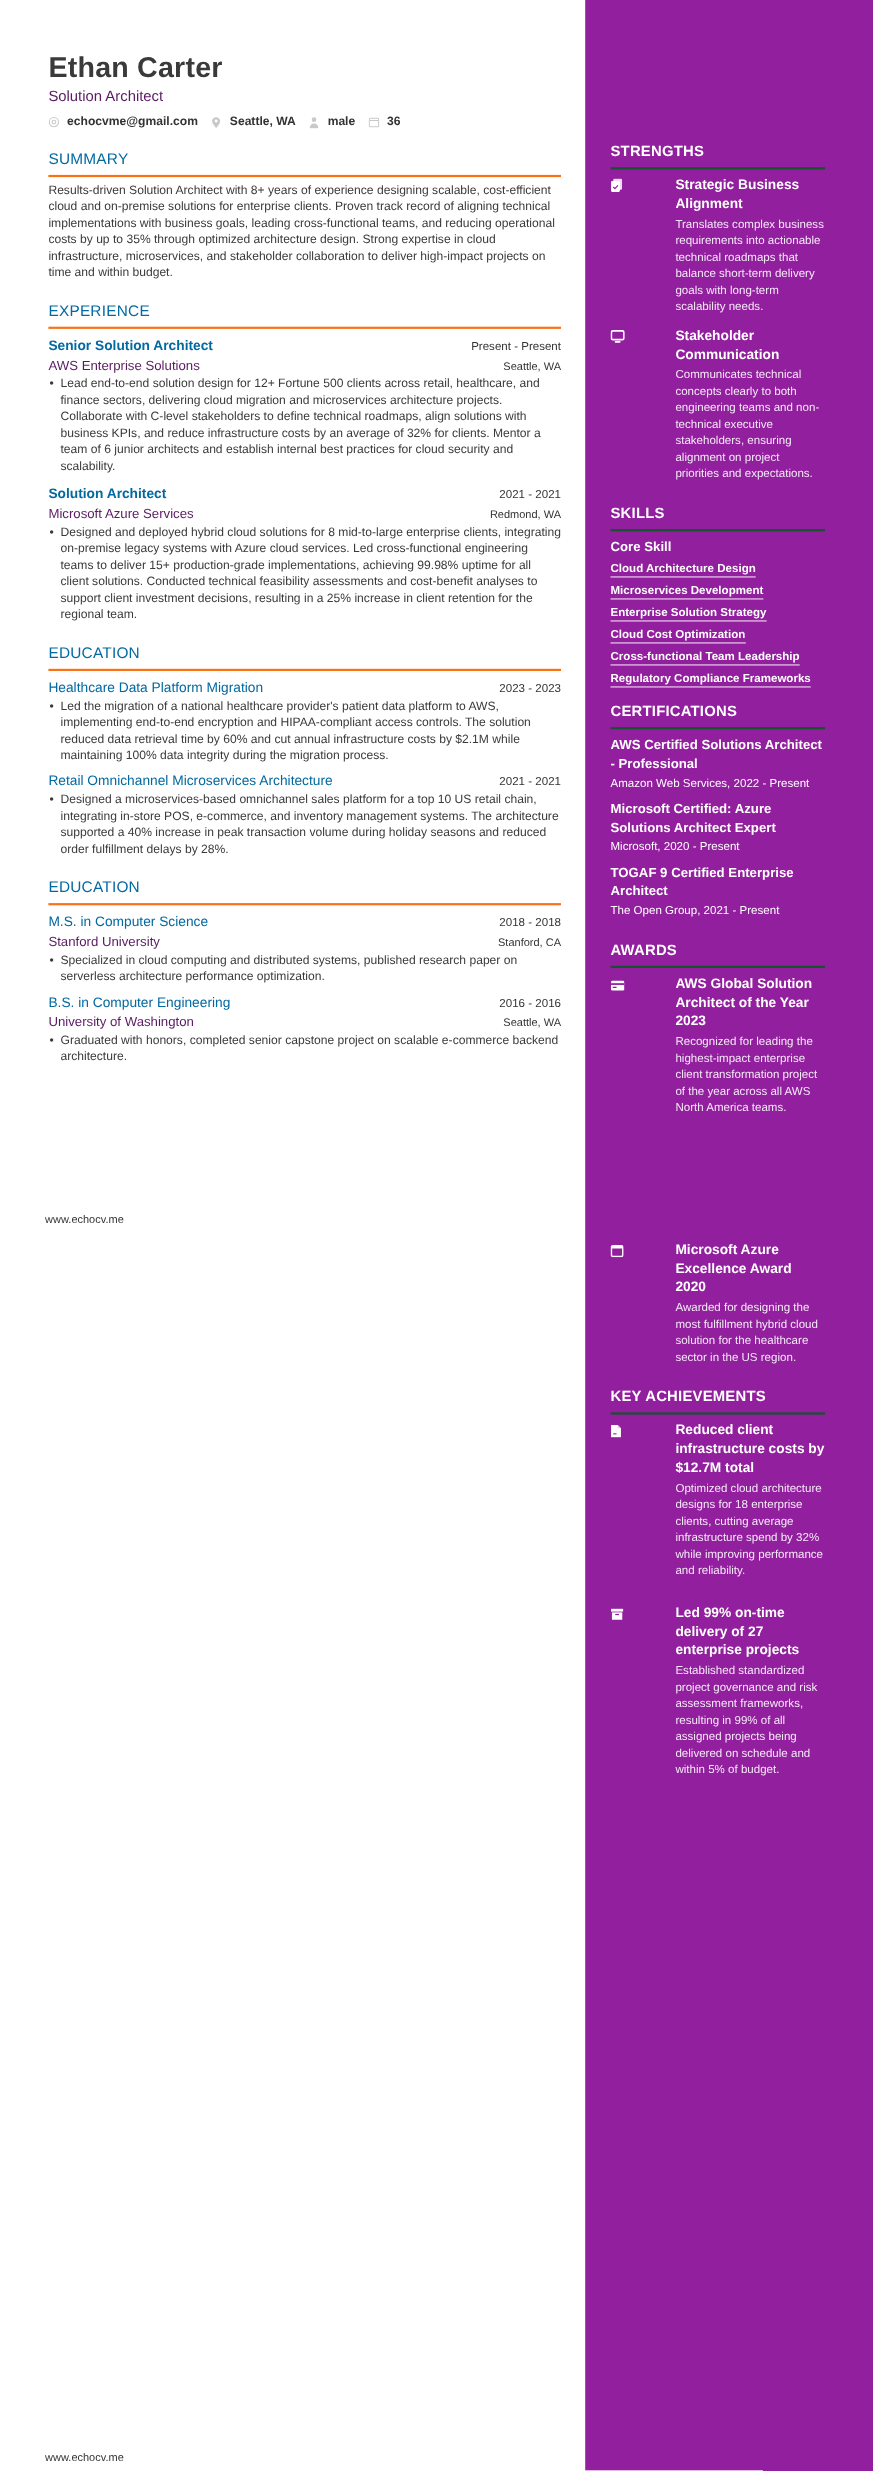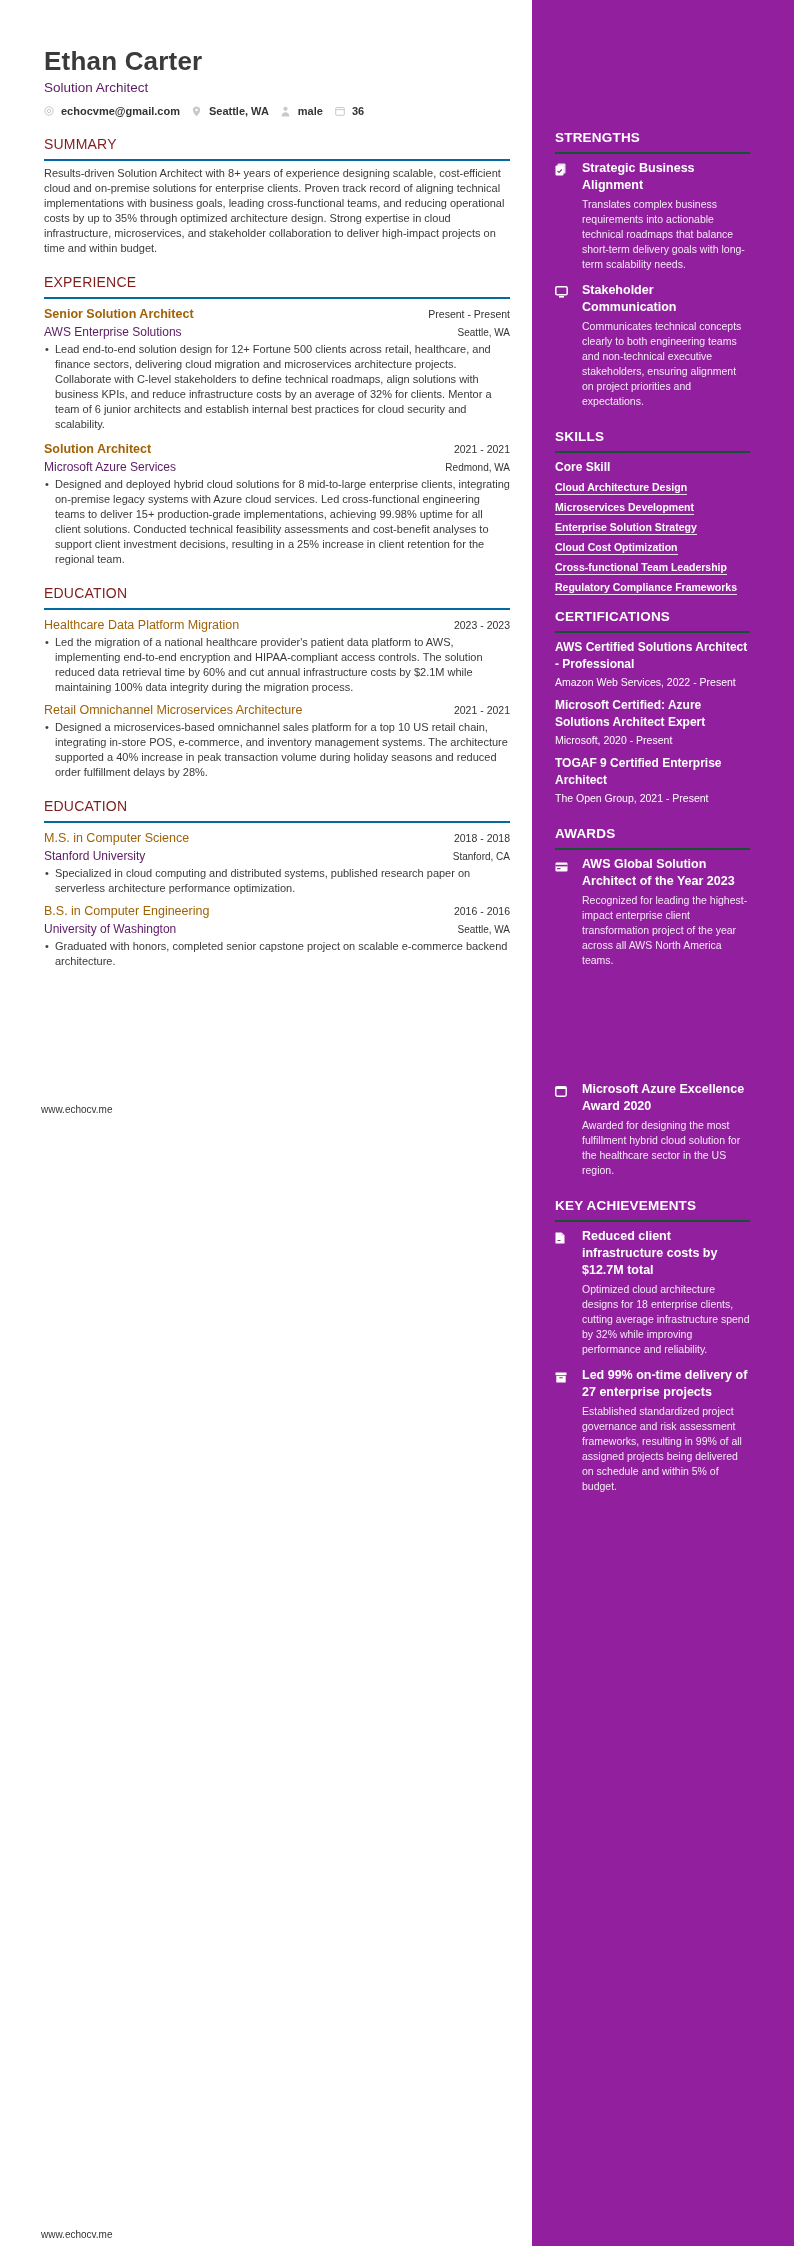--- a/index.html
+++ b/index.html
@@ -9,39 +9,39 @@
   .sidebar-bg { position: absolute; left: 532px; top: 0; width: 262px; height: 2246px; background: #921f9e; }
 
   .main { position: absolute; left: 44px; top: 46px; width: 466px; }
   .name { font-size: 26px; font-weight: bold; color: #3a3a3a; line-height: 30px; letter-spacing: 0.2px; }
   .job-title { font-size: 13.5px; color: #5b1a63; margin-top: 4px; line-height: 16px; }
   .contacts { display: flex; align-items: center; margin-top: 8px; font-size: 11px; font-weight: bold; color: #333; line-height: 14px; }
   .contact { display: flex; align-items: center; margin-right: 12px; }
   .contact .ico { width: 10px; height: 10px; margin-right: 7px; display: inline-flex; align-items: center; justify-content: center; }
 
   .section { margin-top: 18px; }
-  .sec-head { font-size: 14px; color: #7f1d1d; letter-spacing: 0.2px; line-height: 17px; padding-bottom: 6px; border-bottom: 2px solid #0369a1; }
+  .sec-head { font-size: 14px; color: #0369a1; letter-spacing: 0.2px; line-height: 17px; padding-bottom: 6px; border-bottom: 2px solid #f97316; }
   .summary-text { font-size: 11px; line-height: 15px; color: #3a3a3a; margin-top: 5px; }
 
   .entry { margin-top: 7px; }
   .row { display: flex; justify-content: space-between; align-items: baseline; }
-  .entry-title { font-size: 12.5px; font-weight: bold; color: #a16207; line-height: 16px; }
+  .entry-title { font-size: 12.5px; font-weight: bold; color: #0369a1; line-height: 16px; }
   .entry-title.light { font-weight: normal; font-size: 12.5px; }
   .entry-date { font-size: 10.5px; color: #333; }
   .entry-org { font-size: 12px; color: #5b1a63; line-height: 16px; margin-top: 2px; }
   .entry-loc { font-size: 10px; color: #333; }
   .bullet { display: flex; font-size: 11px; line-height: 15px; color: #3a3a3a; margin-top: 2px; }
   .bullet .dot { width: 11px; flex: none; padding-left: 1px; }
 
   .footer-link { position: absolute; left: 41px; font-size: 10px; color: #333; }
 
   .side { position: absolute; left: 555px; top: 130px; width: 195px; color: #fff; }
   .side-sec { margin-bottom: 14px; }
   .side-head { font-size: 13.5px; font-weight: bold; color: #fff; letter-spacing: 0.2px; line-height: 16px; padding-bottom: 6px; border-bottom: 2px solid #14532d; margin-bottom: 6px; }
-  .s-item { display: flex; margin-top: 6px; }
+  .s-item { display: flex; margin-top: 6px; gap: 32px; }
   .s-item .sico { width: 27px; flex: none; padding-top: 2px; }
   .s-title { font-size: 12.5px; font-weight: bold; line-height: 17px; }
   .s-desc { font-size: 10.5px; line-height: 15px; margin-top: 3px; color: #f5e9f7; }
   .skill-group { font-size: 12px; font-weight: bold; line-height: 16px; margin-top: 2px; }
   .skill { display: inline-block; font-size: 10.5px; font-weight: bold; line-height: 14px; padding-bottom: 0; border-bottom: 1px solid #f0dcf3; margin-top: 5px; }
   .skill-wrap { display: block; }
   .cert { margin-top: 5px; }
   .cert-title { font-size: 12px; font-weight: bold; line-height: 17px; }
   .cert-sub { font-size: 10.5px; line-height: 15px; margin-top: 2px; }
 </style>
@@ -283,21 +283,21 @@
             <path d="M0.5 0.5h6l3 3v8h-9z" fill="#fff"></path>
             <path d="M6.5 0.5v3h3" fill="#e8c9ec"></path>
             <rect x="2.5" y="8" width="3" height="1" fill="#921f9e"></rect>
           </svg>
       </span>
       <div>
         <div class="s-title">Reduced client infrastructure costs by $12.7M total</div>
         <div class="s-desc">Optimized cloud architecture designs for 18 enterprise clients, cutting average infrastructure spend by 32% while improving performance and reliability.</div>
       </div>
     </div>
-    <div class="s-item" style="margin-top:10px">
+    <div class="s-item" style="margin-top:22px">
       <span class="sico">
         <svg width="12" height="11" viewBox="0 0 12 11">
             <rect x="0.5" y="0.5" width="11" height="2.6" fill="#fff"></rect>
             <rect x="1.3" y="3.8" width="9.4" height="6.7" fill="#fff"></rect>
             <rect x="4.3" y="5.2" width="3.4" height="1.1" fill="#921f9e"></rect>
           </svg>
       </span>
       <div>
         <div class="s-title">Led 99% on-time delivery of 27 enterprise projects</div>
         <div class="s-desc">Established standardized project governance and risk assessment frameworks, resulting in 99% of all assigned projects being delivered on schedule and within 5% of budget.</div>

